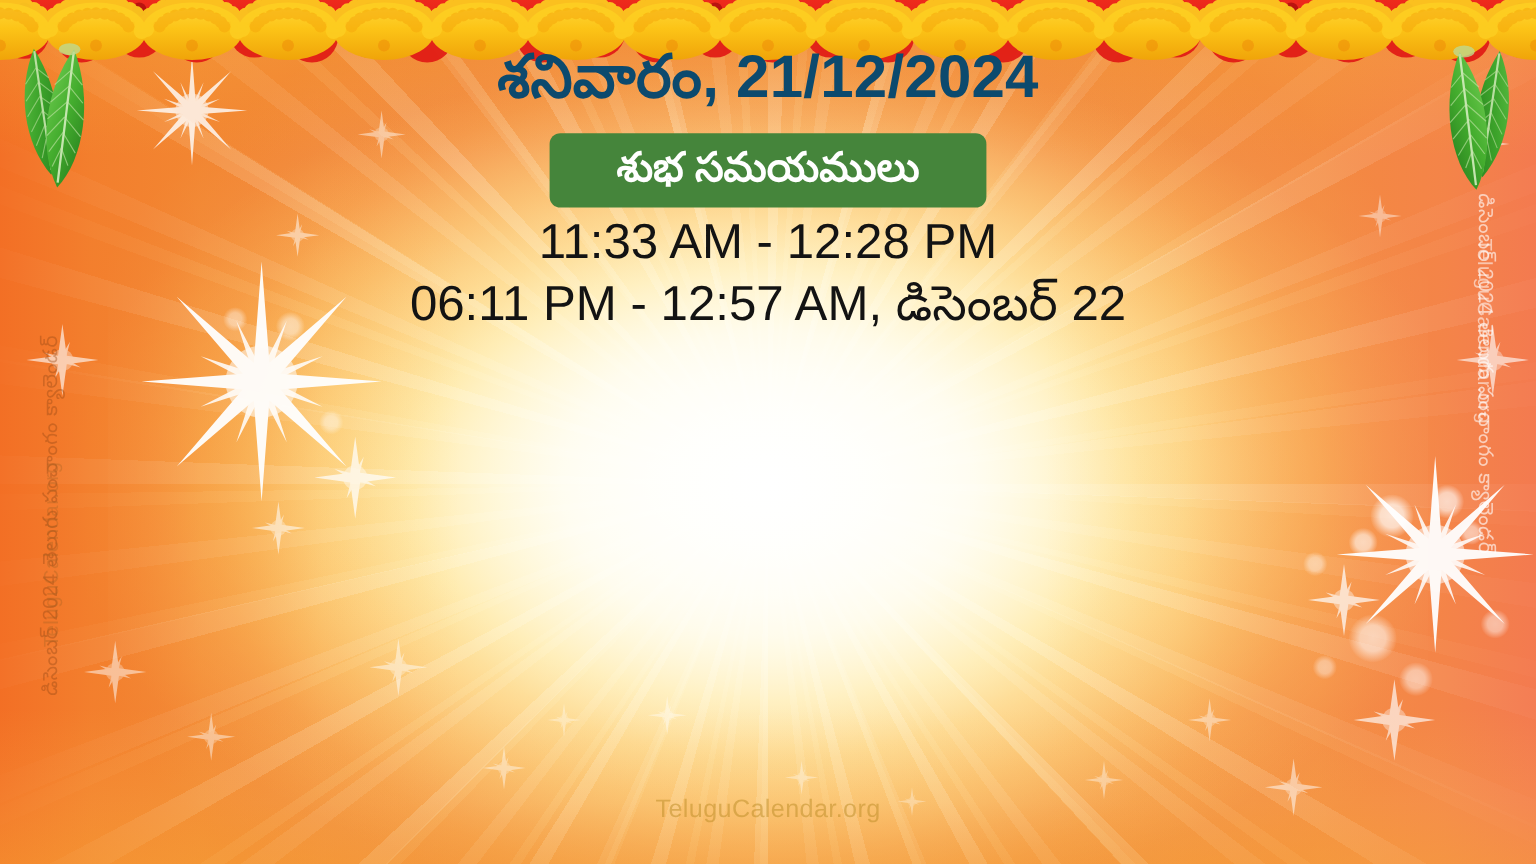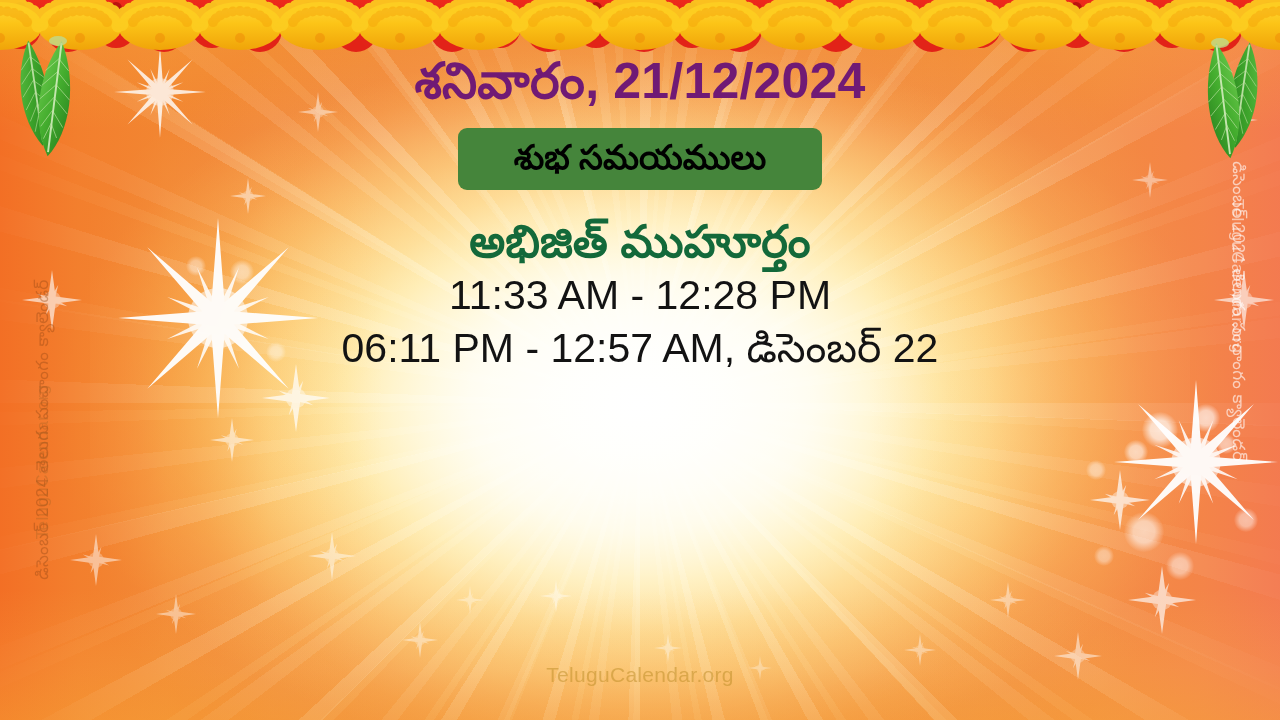--- a/index.html
+++ b/index.html
@@ -144,32 +144,32 @@
   
   .content {
     position: absolute;
     inset: 0;
     z-index: 10;
     display: flex;
     flex-direction: column;
     align-items: center;
   }
   .date-title {
-    margin-top: 54px;
+    margin-top: 37px;
     font-size: 50px;
     font-weight: bold;
-    color: #701a75;
+    color: #0c4a6e;
     letter-spacing: 0.2px;
     line-height: 1.08;
     white-space: nowrap;
   }
   .badge {
     margin-top: 20px;
     background: #45853b;
-    color: #000000;
+    color: #ffffff;
     font-size: 34px;
     font-weight: bold;
     padding: 9px 56px 13px 56px;
     border-radius: 9px;
     line-height: 1.18;
     white-space: nowrap;
   }
   .sec-head {
     font-size: 45px;
     font-weight: bold;
@@ -1150,21 +1150,20 @@
   <div class="wm wm-left-te">డిసెంబర్ 2024 తెలుగు పంచాంగం క్యాలెండర్</div>
   <div class="wm wm-left-en">TeluguCalendar.org</div>
   <div class="wm wm-right-te">డిసెంబర్ 2024 తెలుగు పంచాంగం క్యాలెండర్</div>
   <div class="wm wm-right-en">TeluguCalendar.org</div>
 
   <div class="content">
     <div class="date-title">శనివారం, 21/12/2024</div>
 
     <div class="badge">శుభ సమయములు</div>
 
-    <div class="sec-head sec-head-1">అభిజిత్ ముహూర్తం</div>
     <div class="sec-time">11:33 AM - 12:28 PM</div>
 
     <div class="sec-time">06:11 PM - 12:57 AM, డిసెంబర్ 22</div>
   </div>
 
   <div class="footer-mark">TeluguCalendar.org</div>
 
 </div>
 
 </body></html>

